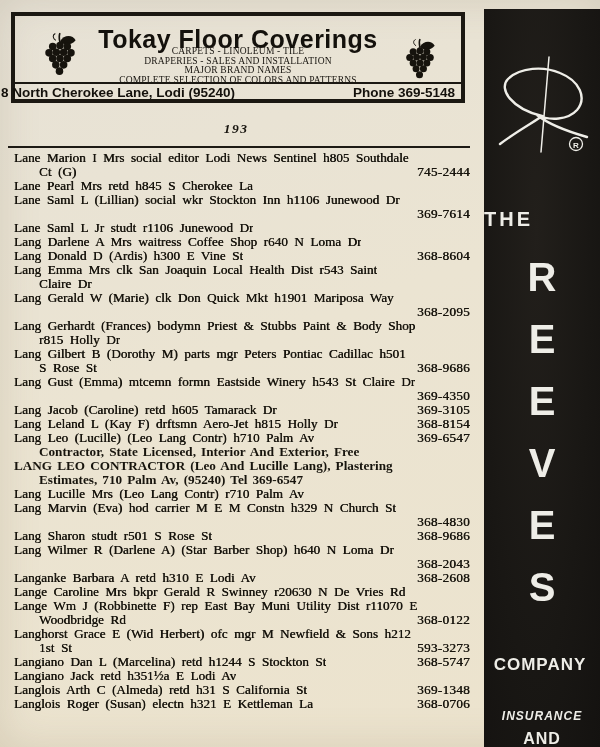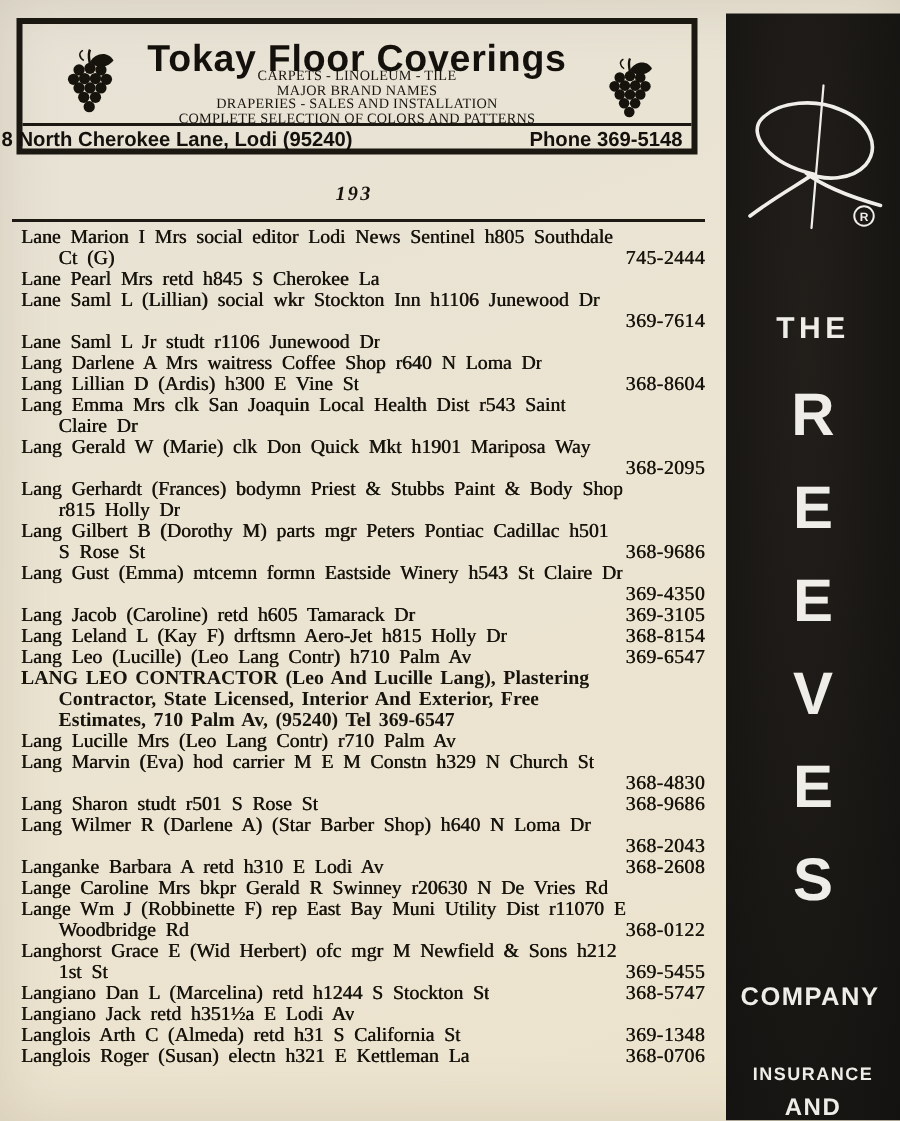--- a/index.html
+++ b/index.html
@@ -71,35 +71,35 @@
   .dline .dphone{margin-left:8px;letter-spacing:.3px;font-family:Liberation Serif, serif;}
 
   
   .panel{
     position:absolute;left:484px;top:9px;width:116px;height:738px;
     background:radial-gradient(ellipse at 45% 30%, #221f1b 0%, #191714 60%, #141210 100%);
     color:#eeede7;font-family:"Liberation Sans",sans-serif;font-weight:bold;
   }
   .logo{position:absolute;left:8px;top:44px;width:100px;height:104px;}
   .the{
-    position:absolute;left:0;right:0;top:199px;text-align:center;
+    position:absolute;left:0;right:0;top:199px;text-align:left;
     font-size:20px;letter-spacing:3px;
   }
   .vletters{
     position:absolute;left:0;right:0;top:249px;
     display:flex;flex-direction:column;align-items:center;gap:24px;
     font-size:40px;line-height:38px;
   }
   .company{
     position:absolute;left:0;right:4px;top:646px;text-align:center;
     font-size:17px;letter-spacing:1px;
   }
   .panel-tag1{
     position:absolute;left:0;right:0;top:700px;text-align:center;
-    font-size:12px;letter-spacing:1px;
+    font-size:12px;letter-spacing:1px;font-style:italic;
   }
   .panel-tag2{
     position:absolute;left:0;right:0;top:721px;text-align:center;
     font-size:16px;letter-spacing:1px;
   }
 </style>
 </head>
 <body>
 
 <div class="page">
@@ -147,23 +147,23 @@
             <circle cx="20.5" cy="31.5" r="3.6"></circle>
           <circle cx="16.5" cy="37.5" r="3.6"></circle>
         </g>
       </svg>
     </span>
     <div class="ad-title">Tokay Floor Coverings</div>
     <div class="ad-taglines">
 
         <div class="tagline">CARPETS - LINOLEUM - TILE</div>
 
+        <div class="tagline">DRAPERIES - SALES AND INSTALLATION</div>
+
         <div class="tagline">MAJOR BRAND NAMES</div>
-
-        <div class="tagline">DRAPERIES - SALES AND INSTALLATION</div>
 
         <div class="tagline">COMPLETE SELECTION OF COLORS AND PATTERNS</div>
       </div>
     <div class="ad-sep"></div>
     <div class="ad-bottom">
       <span>8 North Cherokee Lane, Lodi (95240)</span>
       <span>Phone 369-5148</span>
     </div>
   </div>
 
@@ -201,21 +201,21 @@
         <span class="dtext">Lane Saml L Jr studt r1106 Junewood Dr</span>
         <span class="dphone"></span>
       </div>
 
       <div class="dline">
         <span class="dtext">Lang Darlene A Mrs waitress Coffee Shop r640 N Loma Dr</span>
         <span class="dphone"></span>
       </div>
 
       <div class="dline">
-        <span class="dtext">Lang Lillian D (Ardis) h300 E Vine St</span>
+        <span class="dtext">Lang Donald D (Ardis) h300 E Vine St</span>
         <span class="dphone">368-8604</span>
       </div>
 
       <div class="dline">
         <span class="dtext">Lang Emma Mrs clk San Joaquin Local Health Dist r543 Saint</span>
         <span class="dphone"></span>
       </div>
 
       <div class="dline indent">
         <span class="dtext">Claire Dr</span>
@@ -270,31 +270,31 @@
       <div class="dline">
         <span class="dtext">Lang Leland L (Kay F) drftsmn Aero-Jet h815 Holly Dr</span>
         <span class="dphone">368-8154</span>
       </div>
 
       <div class="dline">
         <span class="dtext">Lang Leo (Lucille) (Leo Lang Contr) h710 Palm Av</span>
         <span class="dphone">369-6547</span>
       </div>
 
+      <div class="dline bold indent">
+        <span class="dtext">Contractor, State Licensed, Interior And Exterior, Free</span>
+        <span class="dphone"></span>
+      </div>
+
       <div class="dline bold">
         <span class="dtext">LANG LEO CONTRACTOR (Leo And Lucille Lang), Plastering</span>
         <span class="dphone"></span>
       </div>
 
       <div class="dline bold indent">
-        <span class="dtext">Contractor, State Licensed, Interior And Exterior, Free</span>
-        <span class="dphone"></span>
-      </div>
-
-      <div class="dline bold indent">
         <span class="dtext">Estimates, 710 Palm Av, (95240) Tel 369-6547</span>
         <span class="dphone"></span>
       </div>
 
       <div class="dline">
         <span class="dtext">Lang Lucille Mrs (Leo Lang Contr) r710 Palm Av</span>
         <span class="dphone"></span>
       </div>
 
 
@@ -343,21 +343,21 @@
         <span class="dphone">368-0122</span>
       </div>
 
       <div class="dline">
         <span class="dtext">Langhorst Grace E (Wid Herbert) ofc mgr M Newfield &amp; Sons h212</span>
         <span class="dphone"></span>
       </div>
 
       <div class="dline indent">
         <span class="dtext">1st St</span>
-        <span class="dphone">369-5455</span>
+        <span class="dphone">593-3273</span>
       </div>
 
       <div class="dline">
         <span class="dtext">Langiano Dan L (Marcelina) retd h1244 S Stockton St</span>
         <span class="dphone">368-5747</span>
       </div>
 
       <div class="dline">
         <span class="dtext">Langiano Jack retd h351½a E Lodi Av</span>
         <span class="dphone"></span>

